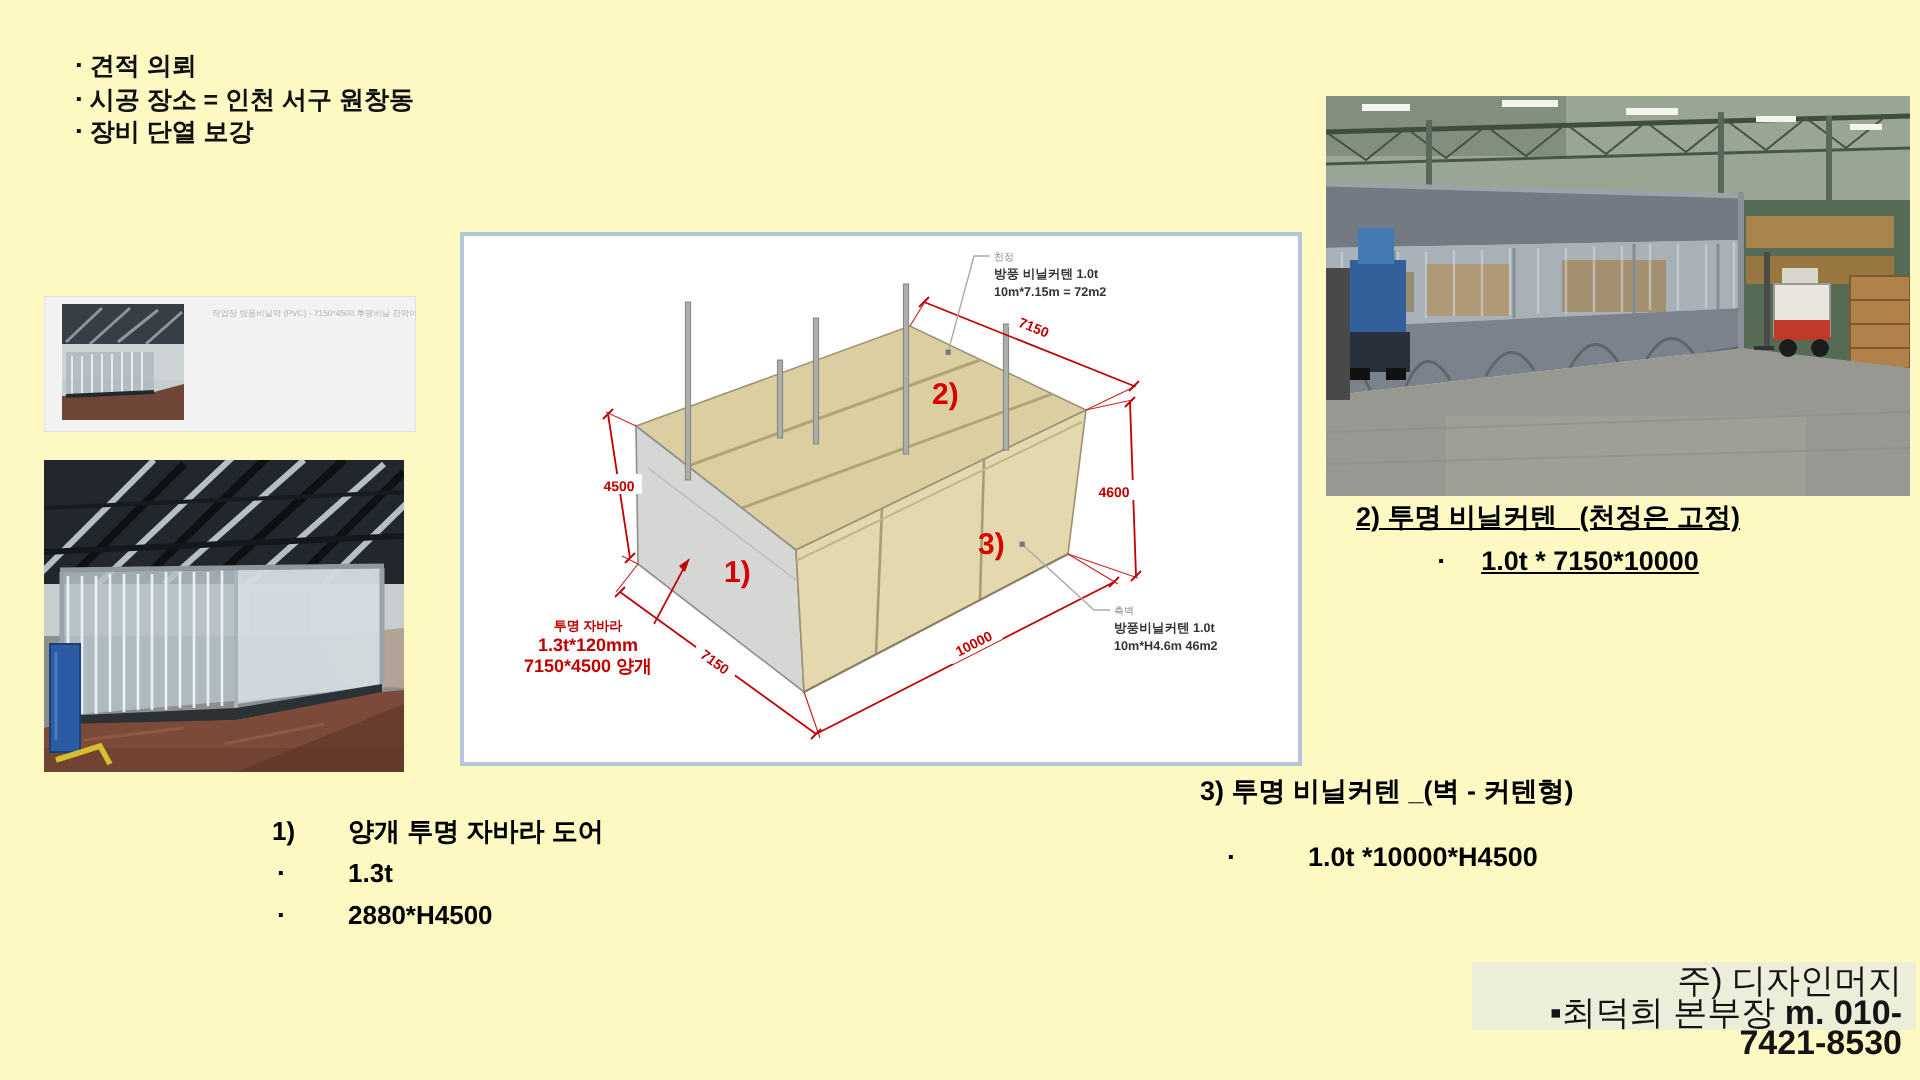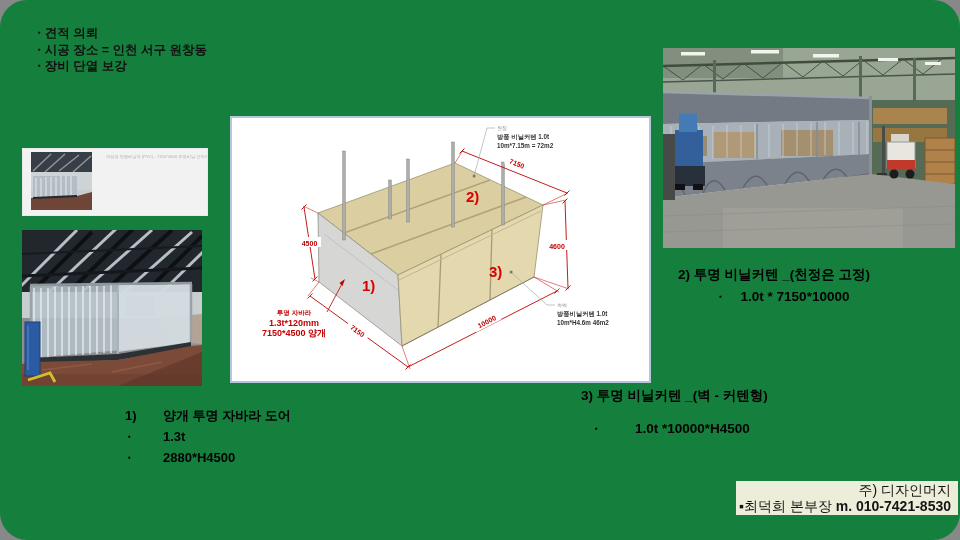--- a/index.html
+++ b/index.html
@@ -1,51 +1,51 @@
 <!DOCTYPE html>
 <html><head>
 <meta charset="utf-8">
 <style>
   html,body{margin:0;padding:0;background:#888;}
-  .canvas{position:relative;width:960px;height:540px;background:#15803d;overflow:hidden;
-          font-family:"Liberation Sans","DejaVu Sans",sans-serif;margin:0 auto;border-radius:27px;}
+  .canvas{position:relative;width:960px;height:540px;background:#fef9c3;overflow:hidden;
+          font-family:"Liberation Sans","DejaVu Sans",sans-serif;margin:0 auto;}
   .abs{position:absolute;}
 
   
   .header-bullets{left:38px;top:25px;font-size:12.5px;font-weight:700;color:#111;line-height:16.5px;}
   .header-bullets .b{font-size:8px;vertical-align:2px;margin-right:4px;}
 
   
   .card-top{left:22px;top:148px;width:186px;height:68px;}
   
   .photo-left{left:22px;top:230px;width:180px;height:156px;}
   
   .photo-right{left:663px;top:48px;width:292px;height:200px;}
 
   
   .panel{left:230px;top:116px;width:421px;height:267px;border:2px solid #b3c6dc;background:#fff;box-sizing:border-box;}
   .panel svg{display:block;}
 
   
   .note{color:#000;font-weight:700;}
   .note .bullet{display:inline-block;font-size:8px;vertical-align:2px;}
-  .note1{left:125px;top:408px;font-size:13px;line-height:15px;}
+  .note1{left:136px;top:408px;font-size:13px;line-height:15px;}
   .note1 .num{display:inline-block;width:38px;}
   .note1 .row{margin-bottom:6px;}
   .note1 .bullet{width:35px;margin-left:3px;}
-  .note2{left:678px;top:266px;font-size:13.5px;}
+  .note2{left:678px;top:250px;font-size:13.5px;text-decoration:underline;}
   .note2 .row2{margin-top:5px;text-align:center;}
   .note2 .bullet{width:40px;margin-left:2px;}
-  .note3{left:581px;top:387px;font-size:13.5px;}
+  .note3{left:600px;top:387px;font-size:13.5px;}
   .note3 .row2{margin-top:16px;}
   .note3 .bullet{width:40px;margin-left:14px;}
 
   
   .footer{left:736px;top:481px;width:222px;height:34px;background:#edeeda;box-sizing:border-box;
-          text-align:right;padding:2px 7px 0 0;font-size:14px;color:#141414;line-height:15.5px;}
+          text-align:right;padding:2px 7px 0 0;font-size:17px;color:#141414;line-height:15.5px;}
   .footer .strong{font-weight:700;}
 </style>
 </head>
 <body>
 
 <div class="canvas">
 
   <div class="abs header-bullets">
     <div><span class="b">▪</span><span>견적 의뢰</span></div>
     <div><span class="b">▪</span><span>시공 장소 = 인천 서구 원창동</span></div>

